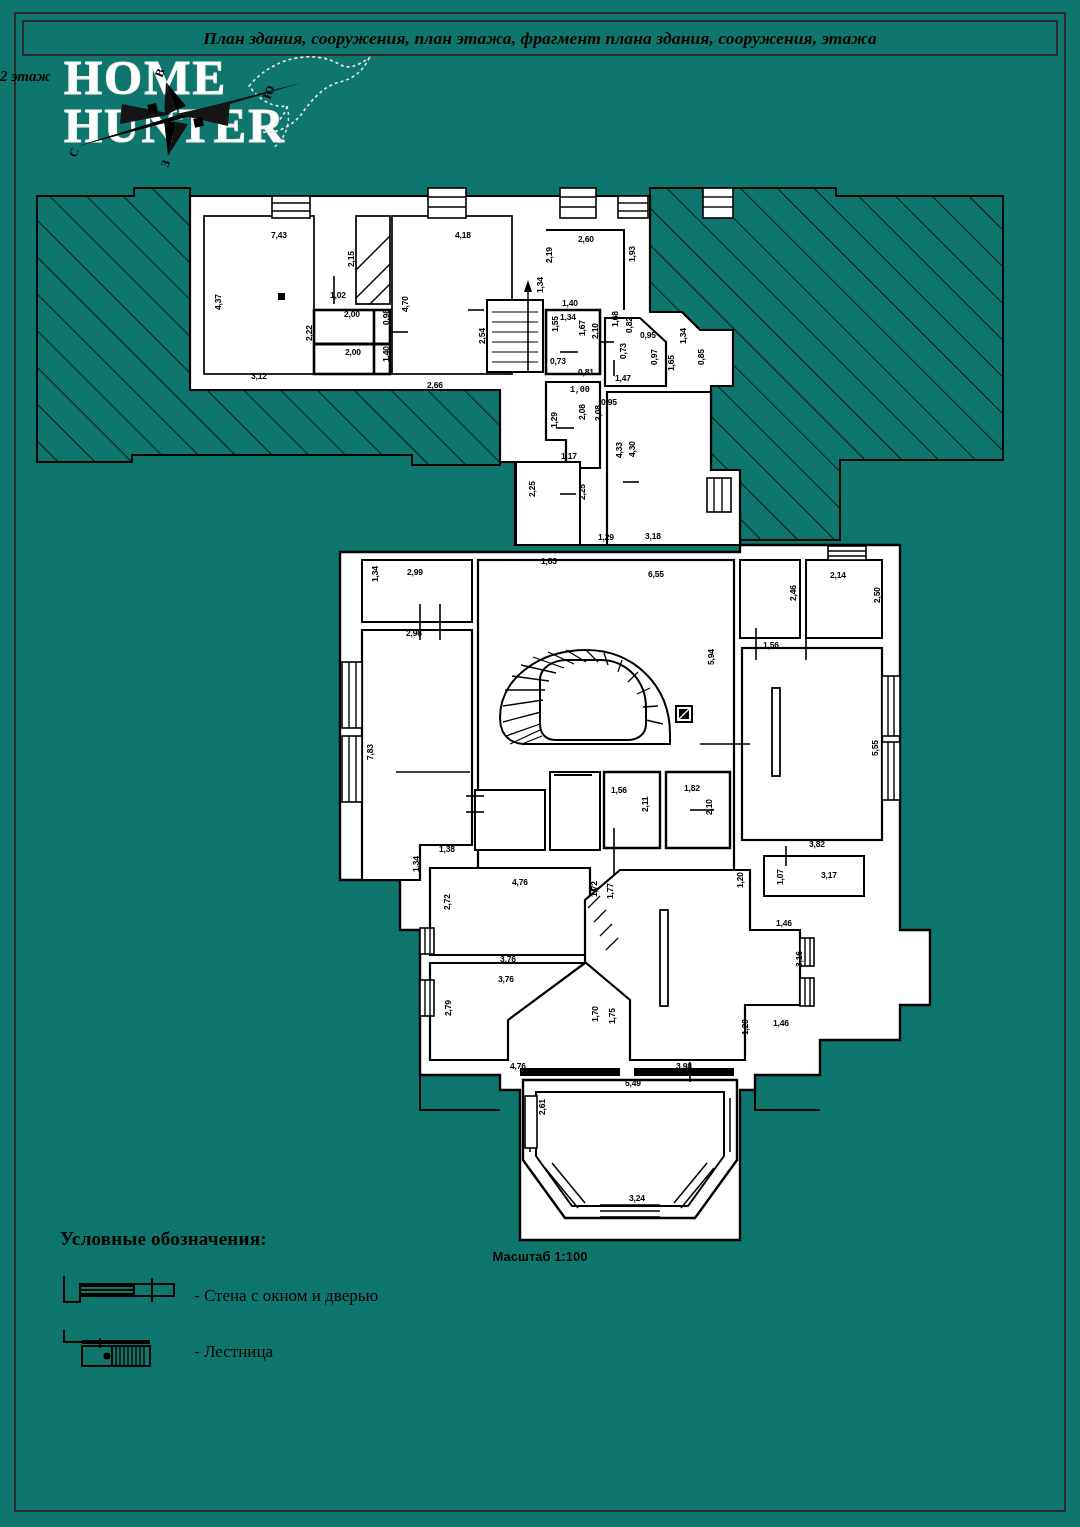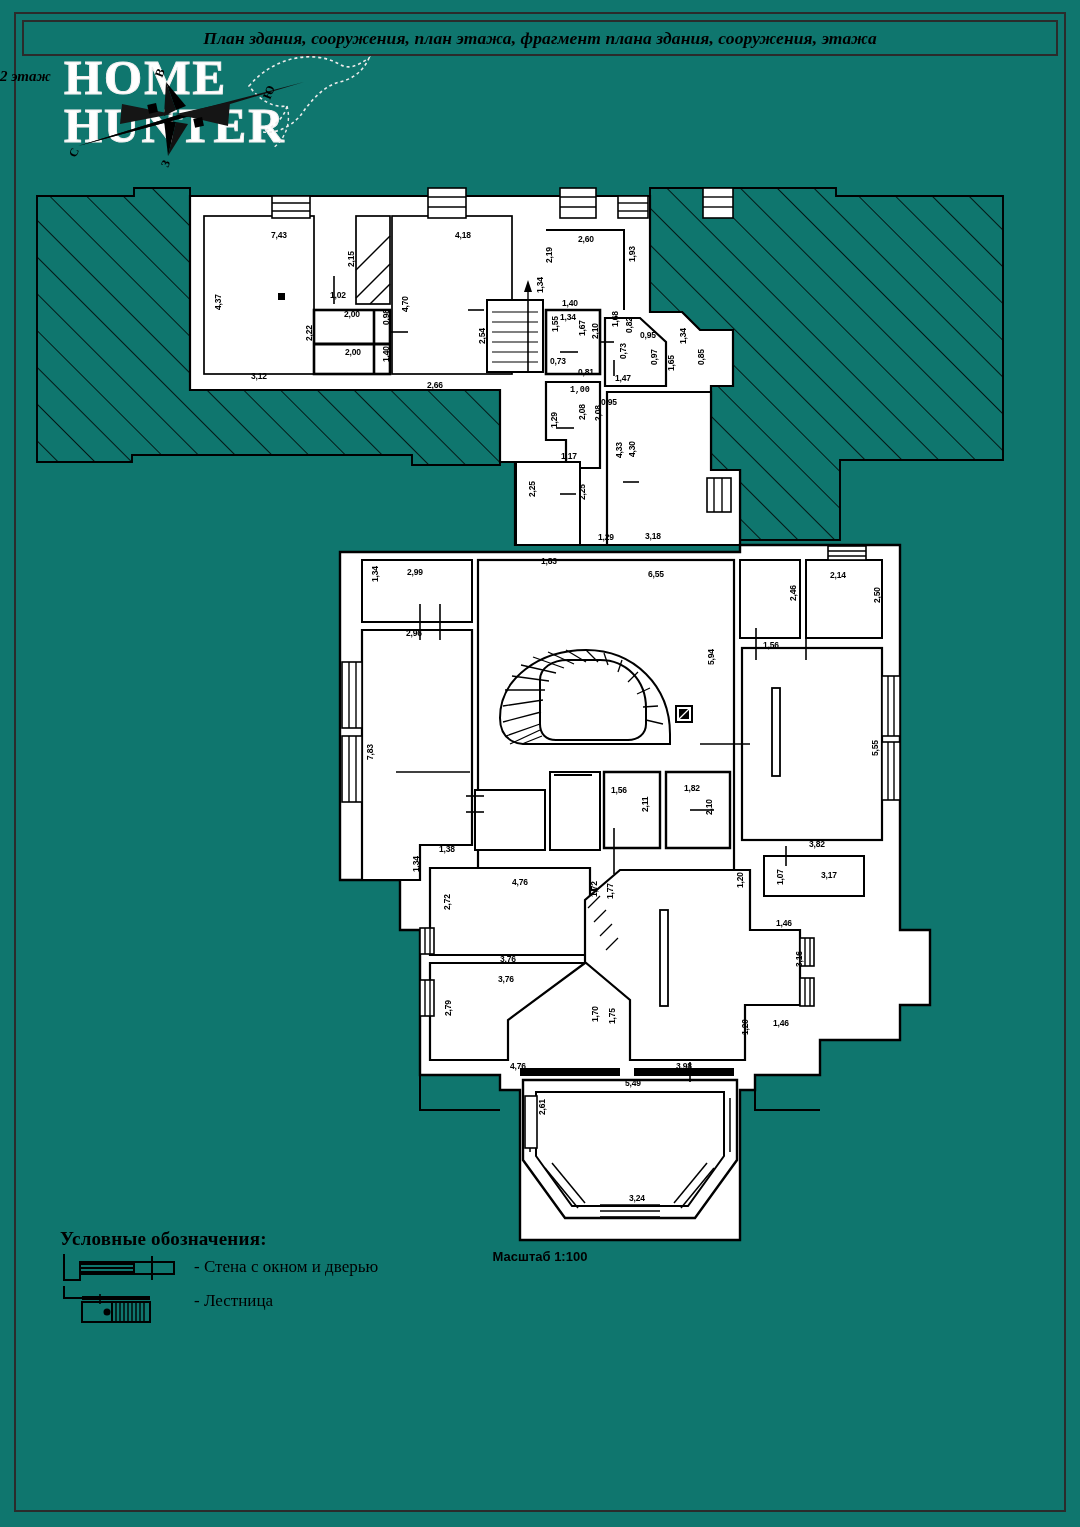--- a/index.html
+++ b/index.html
@@ -45,21 +45,21 @@
     color:#fff;-webkit-text-stroke:1px #ededed;
     text-shadow:0 0 0 #f2f2f2;
   }
   .compass{position:absolute;left:60px;top:60px;width:250px;height:110px;}
   
   .legend{position:absolute;left:60px;top:1228px;width:470px;height:180px;}
   .legend-title{
     font-family:"Liberation Serif", serif;font-weight:bold;font-size:19px;
     letter-spacing:.2px;
   }
-  .legend-row{display:flex;align-items:center;margin-top:0;}
+  .legend-row{display:flex;align-items:flex-end;margin-top:22px;}
   .legend-sym{width:118px;height:34px;position:relative;flex:none;}
   .legend-txt{
     font-family:"Liberation Serif", serif;font-size:17px;margin-left:16px;
     white-space:nowrap;
   }
   .legend-dim{
     margin-top:14px;font-family:"Liberation Sans", sans-serif;
     font-size:15px;font-weight:bold;padding-left:78px;white-space:nowrap;
   }
   .plan{position:absolute;left:0;top:0;width:1080px;height:1527px;}

